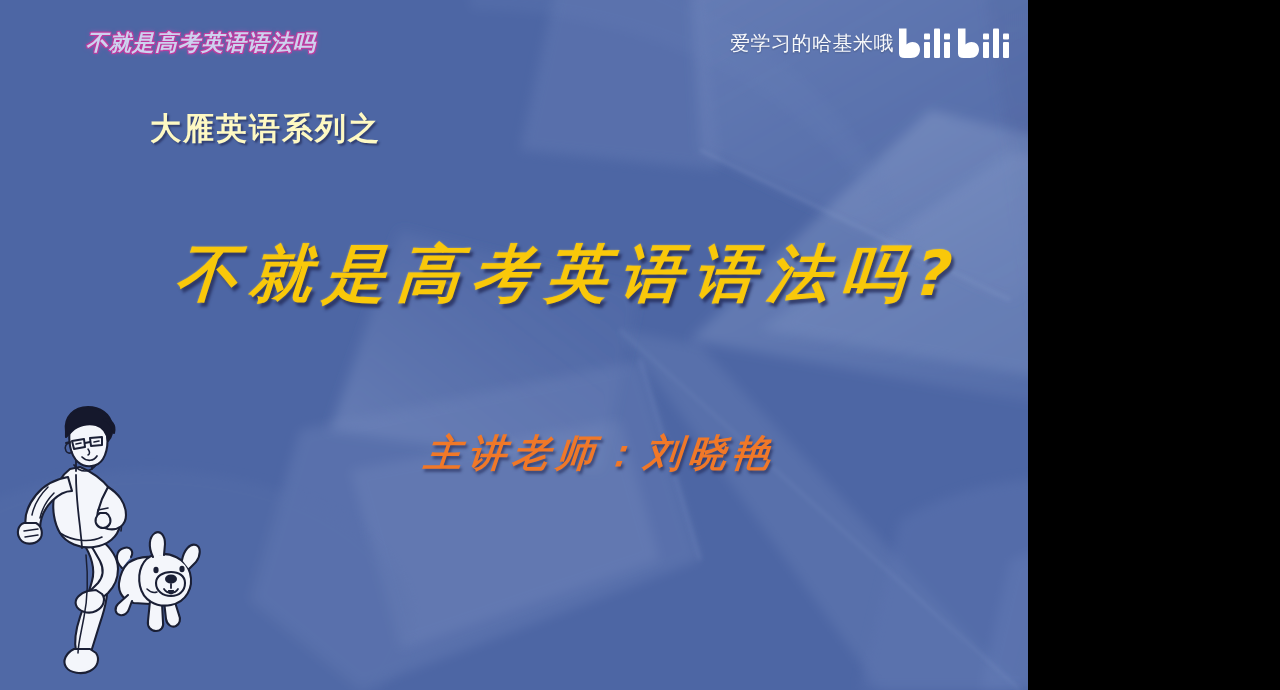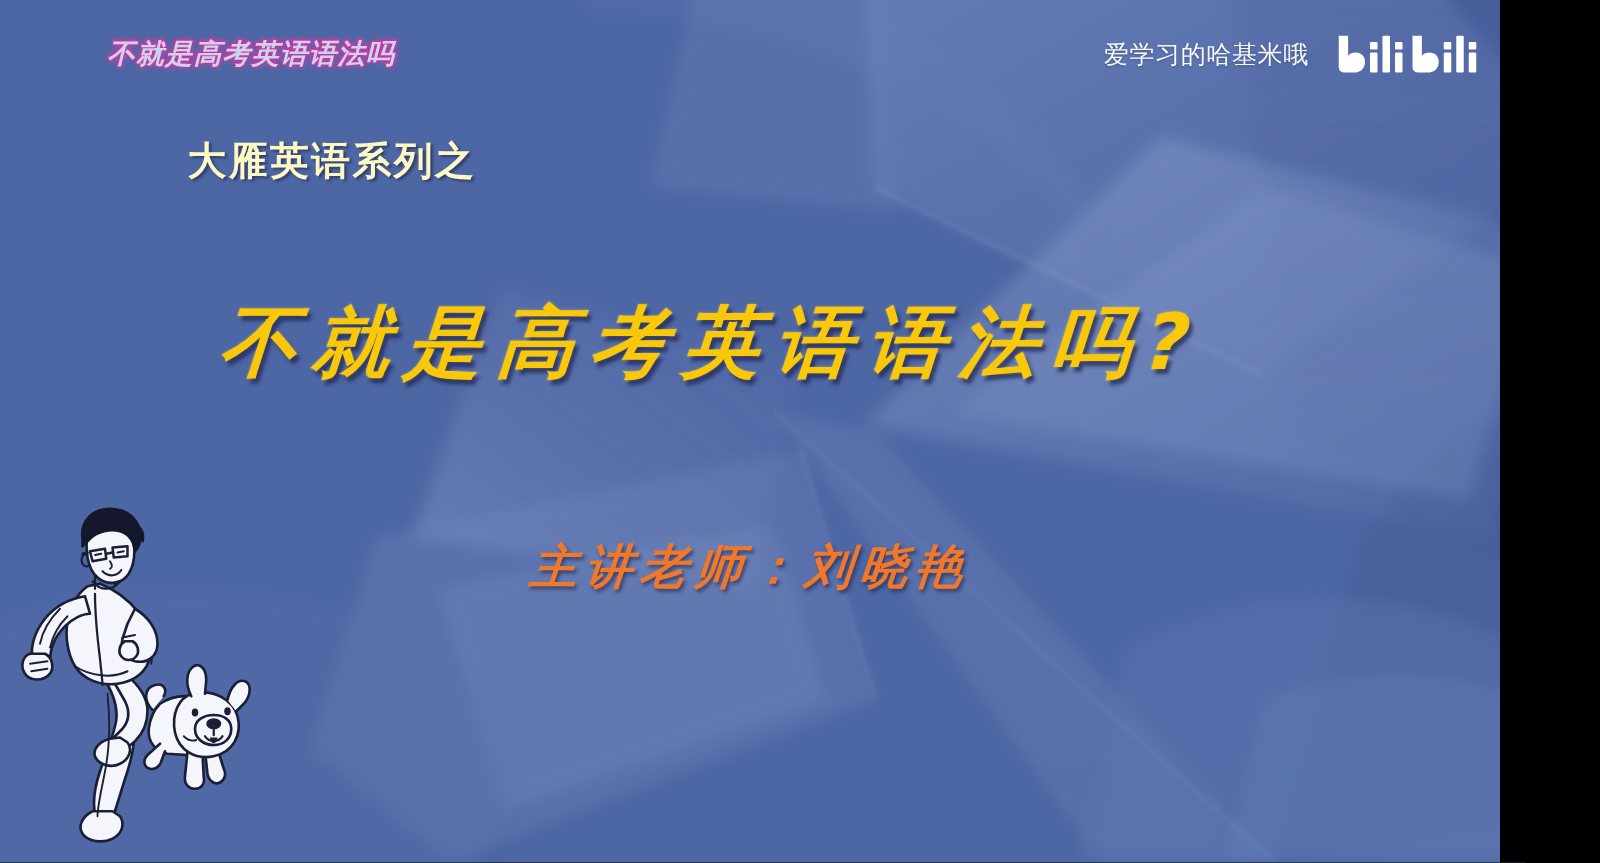--- a/index.html
+++ b/index.html
@@ -2,21 +2,21 @@
 <html><head>
 <meta charset="utf-8">
 <style>
   html, body {
     margin: 0;
     padding: 0;
     background: #000;
   }
   #stage {
     position: relative;
-    width: 1200px;
+    width: 1028px;
     height: 690px;
     overflow: hidden;
     background: #4d66a4;
     font-family: "DejaVu Sans", "Liberation Sans", sans-serif;
     -webkit-font-smoothing: antialiased;
   }
 
   
   #bg-layer {
     position: absolute;
@@ -40,21 +40,21 @@
       -1px  1px 0 #c0399e, 1px  1px 0 #c0399e,
       0 0 5px rgba(210,80,190,.85);
     white-space: nowrap;
   }
   .wm-right {
     position: absolute;
     right: 14px;
     top: 26px;
     display: flex;
     align-items: center;
-    gap: 21px;
+    gap: 2px;
     white-space: nowrap;
   }
   .wm-right-text {
     font-size: 20px;
     color: #ffffff;
     letter-spacing: .5px;
     opacity: .95;
     text-shadow: 0 1px 2px rgba(0,0,0,.25);
   }
   .bili-logo {

